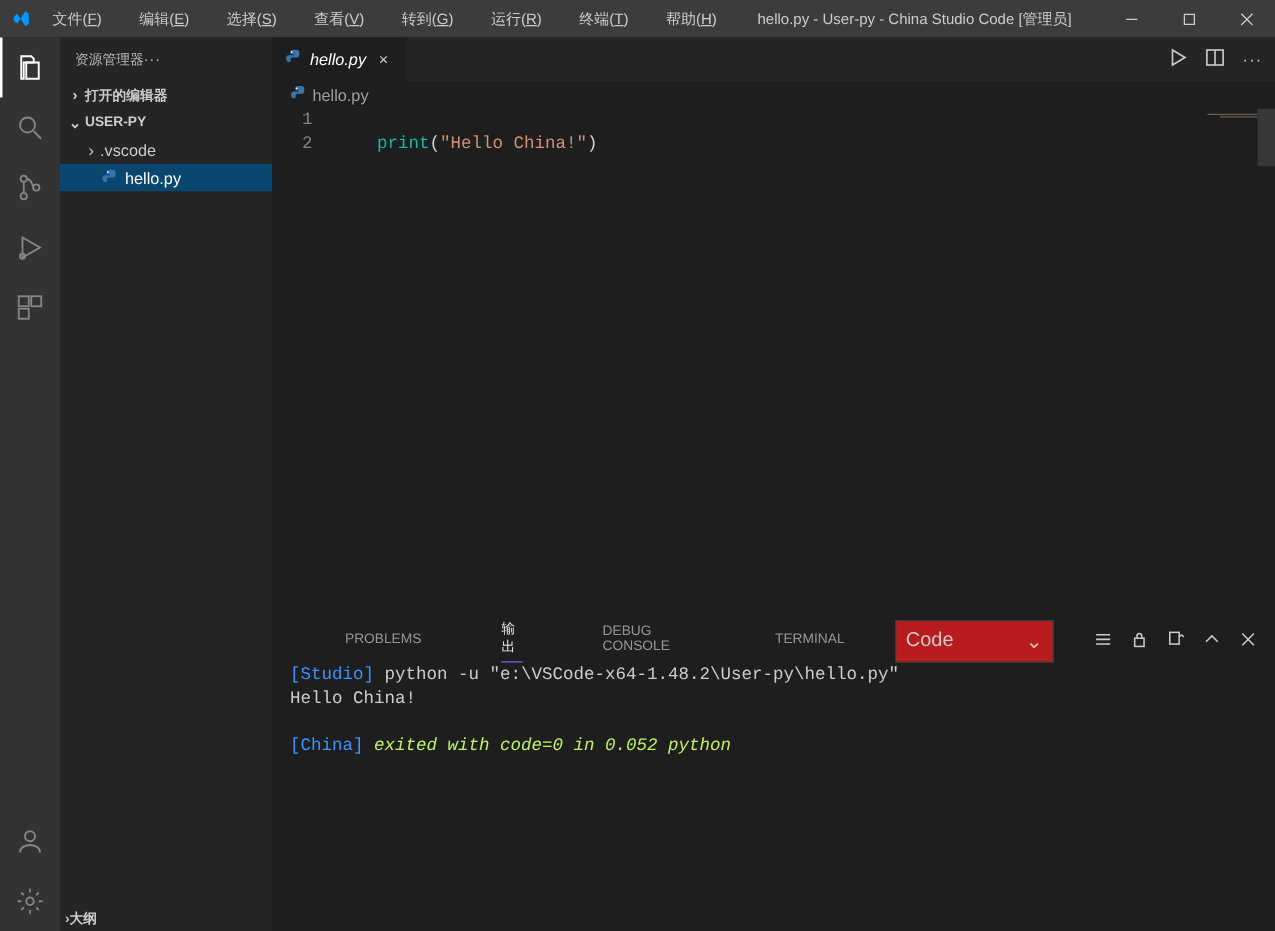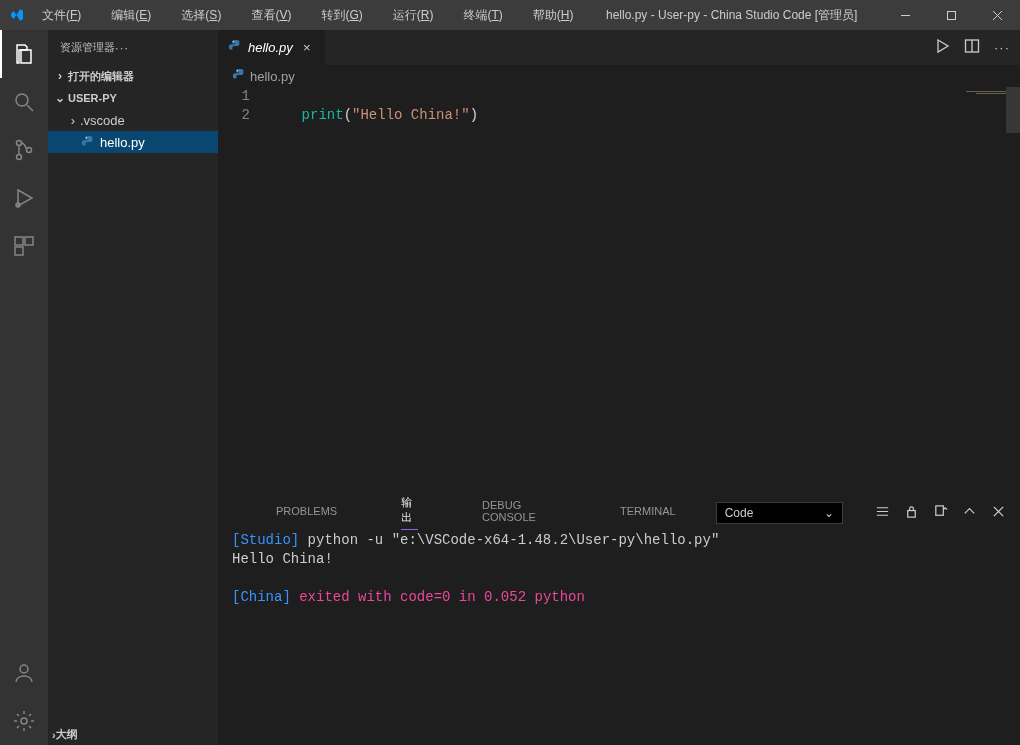--- a/index.html
+++ b/index.html
@@ -65,26 +65,26 @@
 .minimap { position:absolute; right:14px; top:4px; width:60px; height:6px; }
 .minimap .ml { height:1px; background:#6b6051; margin-bottom:1px; width:40px; float:right;}
 .edscroll { position:absolute; right:0; top:0; width:14px; height:100%; background:#1e1e1e;}
 .edscroll .thumb { position:absolute; top:0; left:0; right:0; height:46px; background:#424242; opacity:0.7;}
 
 .panel { height:250px; border-top:1px solid #1e1e1e; background:#1e1e1e; display:flex; flex-direction:column;}
 .panel-tabs { height:33px; display:flex; align-items:center; padding:0 14px; gap:20px; font-size:11px; color:#969696;}
 .panel-tabs .ptab { padding-bottom:4px; cursor:default;margin-left:44px;}
 .panel-tabs .ptab.active { color:#e7e7e7; border-bottom:1px solid #8b5cf6;}
 .panel-tabs .pspacer { flex:1;}
-.panel-select { width:160px; height:22px; background:#000000; border:1px solid #3c3c3c; color:#cccccc; display:flex; align-items:center; padding:0 8px; justify-content:space-between; font-size:12px;}
+.panel-select { width:160px; height:34px; background:#b91c1c; border:1px solid #3c3c3c; color:#cccccc; display:flex; align-items:center; padding:0 8px; justify-content:space-between; font-size:16px;}
 .panel-icons { display:flex; align-items:center; gap:14px; margin-left:12px; color:#cccccc;}
 .panel-icons svg { width:15px; height:15px; stroke:#cccccc; fill:none; stroke-width:1.3;}
 .panel-body { flex:1; padding:2px 14px; font-family: Consolas, "Courier New", monospace; font-size:14px; line-height:19px; color:#cccccc; white-space:pre; overflow:hidden;}
 .out-blue { color:#3794ff; }
-.out-green { color:#ec4899; }
+.out-green { color:#bef264;font-style:italic; }
 .py-icon-bg { fill:#3776ab;}
 </style>
 </head>
 <body>
 
 <div class="titlebar">
   <div class="app-icon">
     <svg viewBox="0 0 24 24">
         <path d="M17 3 L7 18 L3 14 L3 10 L7 6 L17 21 L21 18 L21 6 Z" fill="#0098ff"></path>
       </svg>

